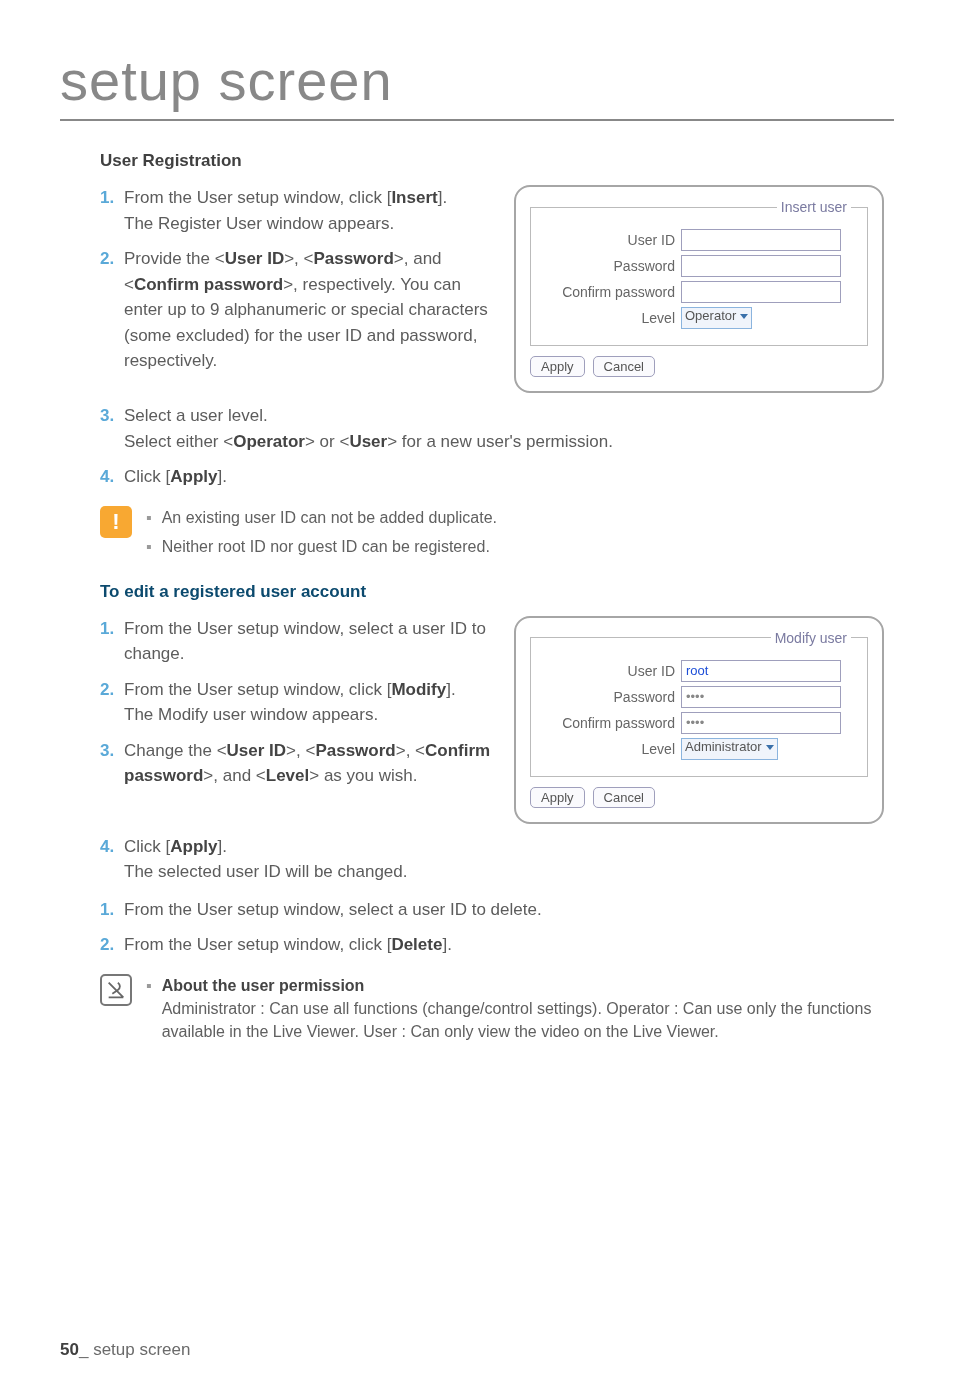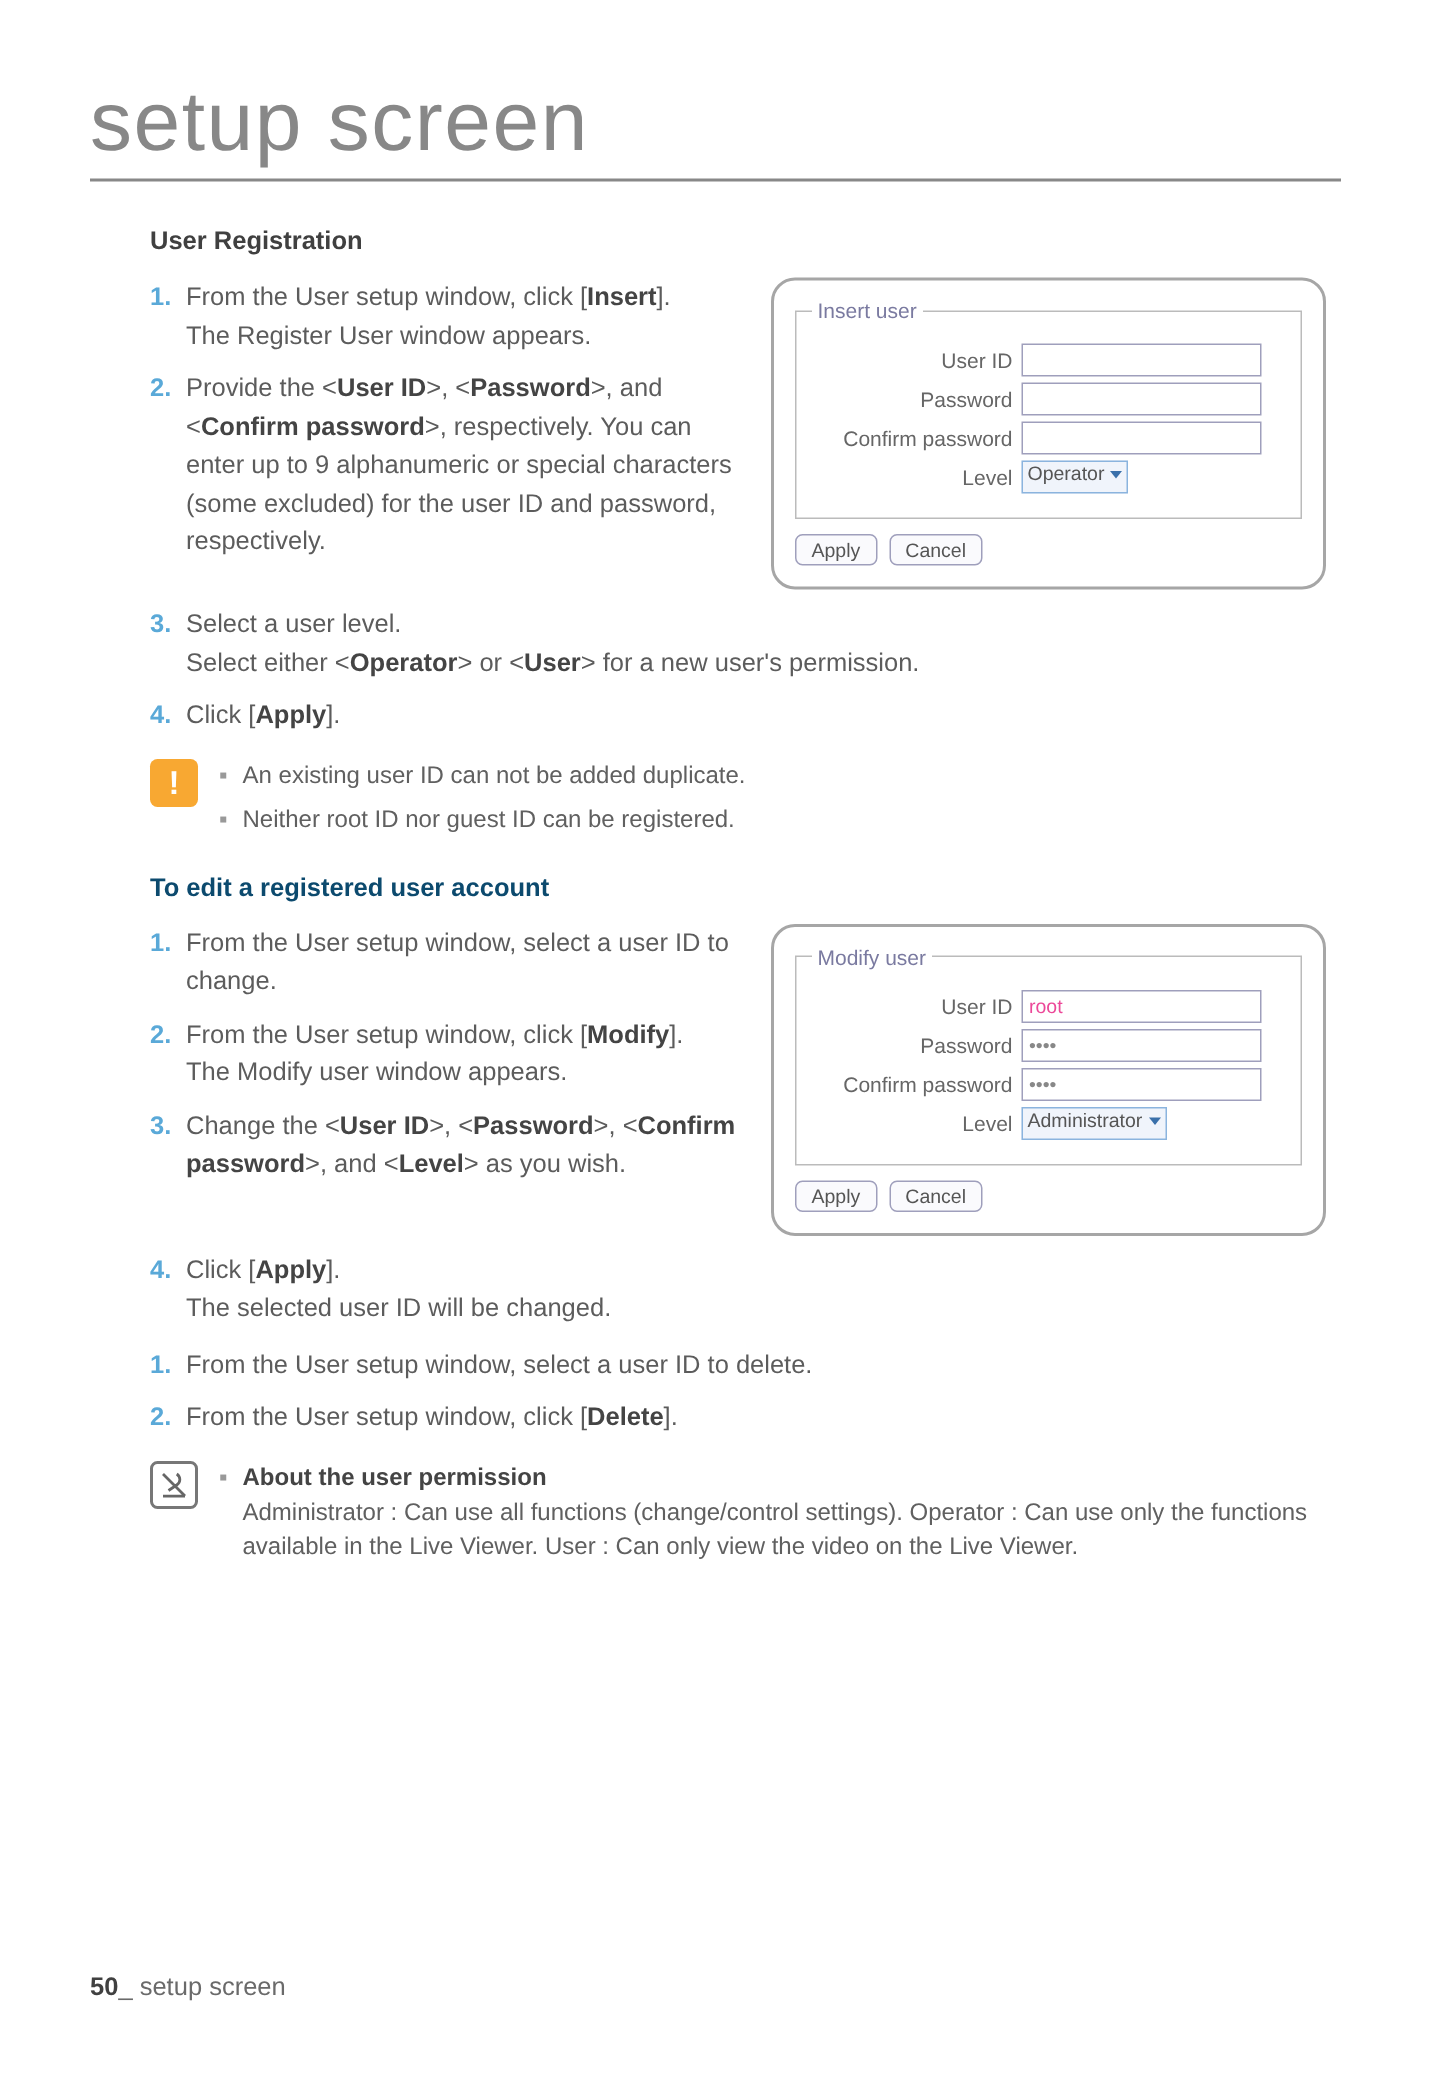--- a/index.html
+++ b/index.html
@@ -71,20 +71,21 @@
     }
     fieldset.form-fs {
       border: 1px solid #bbb;
       padding: 10px 16px 12px 10px;
       margin-bottom: 10px;
     }
     fieldset.form-fs legend {
       color: #7a7aa0;
       font-size: 14px;
       padding: 0 4px;
+      text-align: right;
     }
     .form-row {
       display: flex;
       align-items: center;
       margin: 4px 0;
     }
     .form-label {
       width: 140px;
       text-align: right;
       padding-right: 6px;
@@ -93,21 +94,21 @@
     .form-input {
       border: 1px solid #9f9fbc;
       height: 22px;
       width: 160px;
       font-family: inherit;
       font-size: 13px;
       padding: 0 4px;
       color: #888;
       background: #fff;
     }
-    .ro { background: #fff; color: #ec4899; }
+    .ro { background: #fff; color: #1d4ed8; }
     .form-select {
       border: 1px solid #8bb4de;
       height: 22px;
       font-family: inherit;
       font-size: 13px;
       padding: 0 3px;
       color: #555;
       background: #f0f4fb;
     }
     .form-select .caret {
@@ -163,21 +164,21 @@
     }
     .note-list .note-body { flex: 1; }
     .sub-heading {
       font-weight: bold;
       color: #0c4a6e;
       font-size: 17px;
       margin: 8px 0 14px 0;
     }
     .footer {
       position: absolute;
-      bottom: 53px;
+      bottom: 28px;
       left: 60px;
       font-size: 17px;
       color: #6a6a6a;
     }
     .footer .pnum { font-weight: bold; color: #404040; }
   </style>
 </head>
 <body>
 
 <div class="page-title">setup screen</div>

